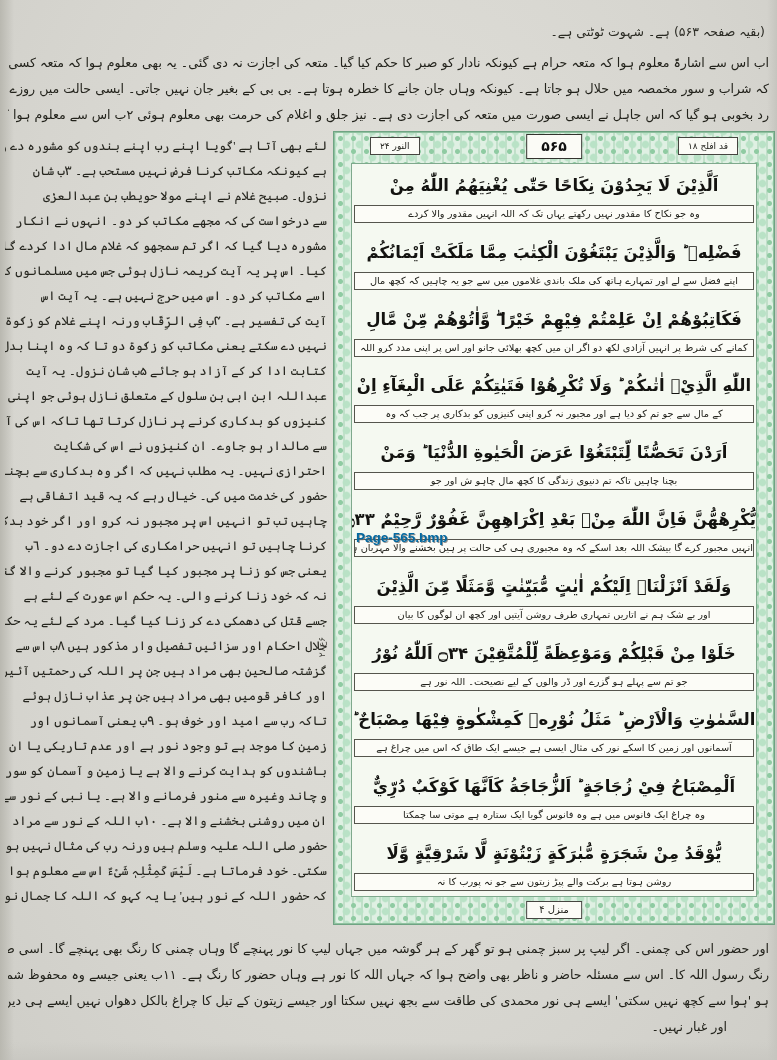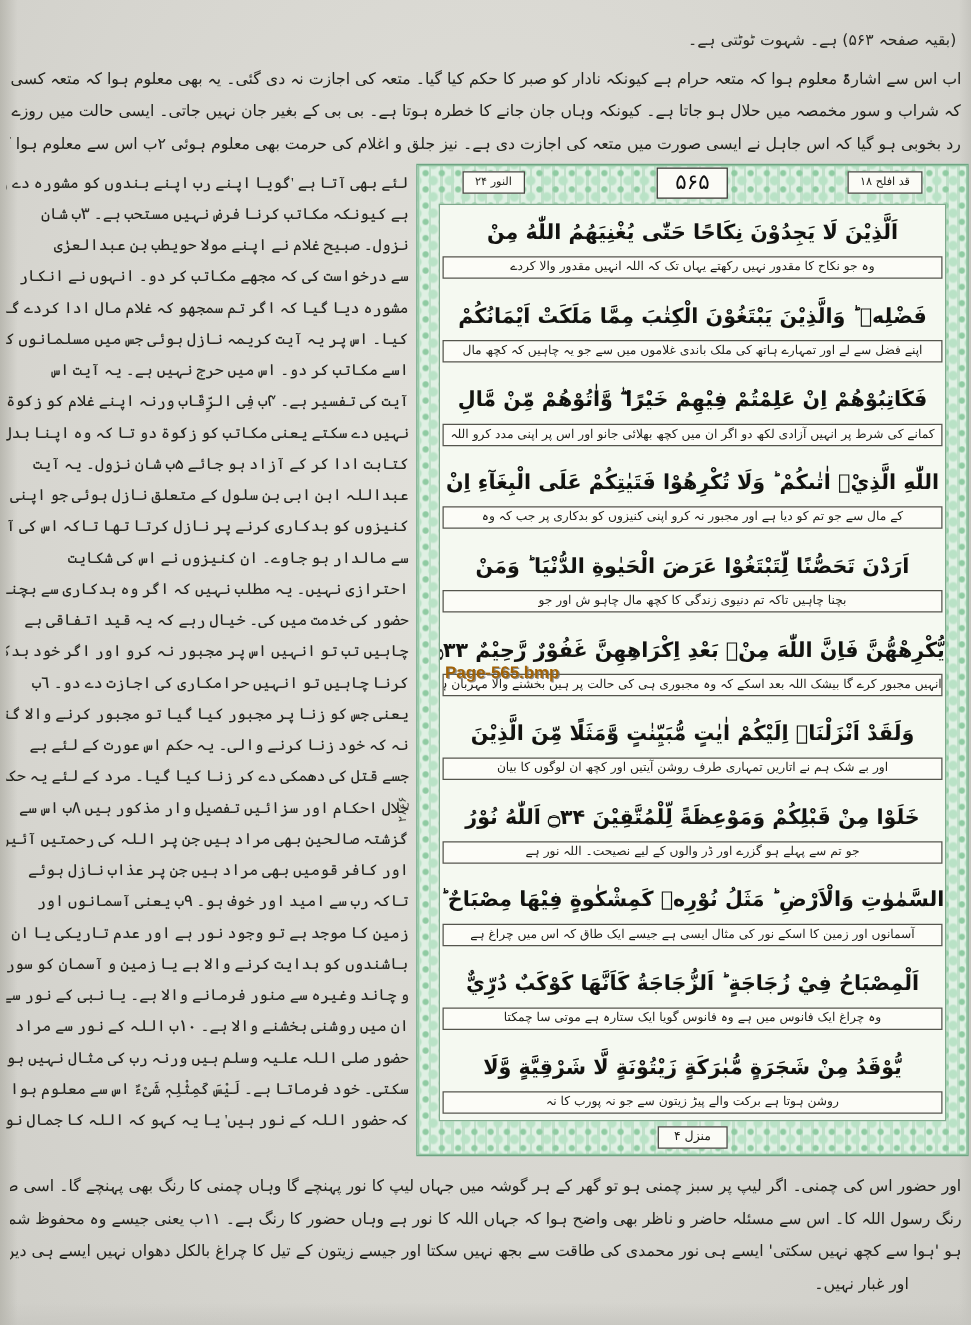--- a/index.html
+++ b/index.html
@@ -42,37 +42,37 @@
   .qbox-inner{
     width:100%;height:100%;box-sizing:border-box;background:#f5f9f1;
     border:1px solid #7fa98d;display:flex;flex-direction:column;
     justify-content:space-between;padding:5px 0;
   }
   .hlabel{position:absolute;top:5px;background:#fbfbf6;border:1px solid #454540;
           color:#1c1c16;font-size:9px;line-height:14px;padding:1px 9px;z-index:3;white-space:nowrap;}
   .hlabel.juz{right:36px;}
   .hlabel.surah{left:36px;}
   .pagenum{position:absolute;top:2px;left:50%;transform:translateX(-50%);
-           background:#fbfbf6;border:1px solid #33332e;font-weight:normal;
-           font-size:17px;line-height:21px;padding:1px 14px;z-index:3;white-space:nowrap;color:#101010;}
+           background:#fbfbf6;border:1px solid #33332e;font-weight:bold;
+           font-size:14px;line-height:21px;padding:1px 14px;z-index:3;white-space:nowrap;color:#101010;}
   .verse .ar{
     font-size:16.5px;font-weight:bold;color:#131310;text-align:center;direction:rtl;
     height:34px;line-height:34px;white-space:nowrap;overflow:hidden;
   }
   .verse .ur{
     margin:2px 2px 0 2px;background:#fcfcf7;border:1px solid #55554d;
     font-size:9.8px;color:#22221c;text-align:center;direction:rtl;
     height:16px;line-height:15px;white-space:nowrap;overflow:hidden;
   }
   .manzil{position:absolute;bottom:5px;left:50%;transform:translateX(-50%);
           background:#fbfbf6;border:1px solid #454540;font-size:10px;line-height:14px;
           padding:1px 12px;z-index:3;white-space:nowrap;color:#1c1c16;}
   
   .file-overlay{position:absolute;left:356px;top:530px;z-index:6;
-    font-family:"Liberation Sans", sans-serif;font-weight:bold;font-size:13.5px;color:#a16207;
+    font-family:"Liberation Sans", sans-serif;font-weight:bold;font-size:13.5px;color:#0369a1;
     direction:ltr;text-shadow:1px 1px 0 rgba(110,110,110,.75);}
   
   .footer{position:absolute;top:936px;right:8px;left:8px;text-align:right;}
   .footer .line{line-height:26px;font-size:12.6px;color:#23231c;}
   .footer .last{padding-right:42px;}
 </style>
 </head>
 <body>
 
 <div class="cont-note rtl nowrap">(بقیہ صفحہ ۵۶۳) ہے۔ شہوت ٹوٹتی ہے۔</div>

